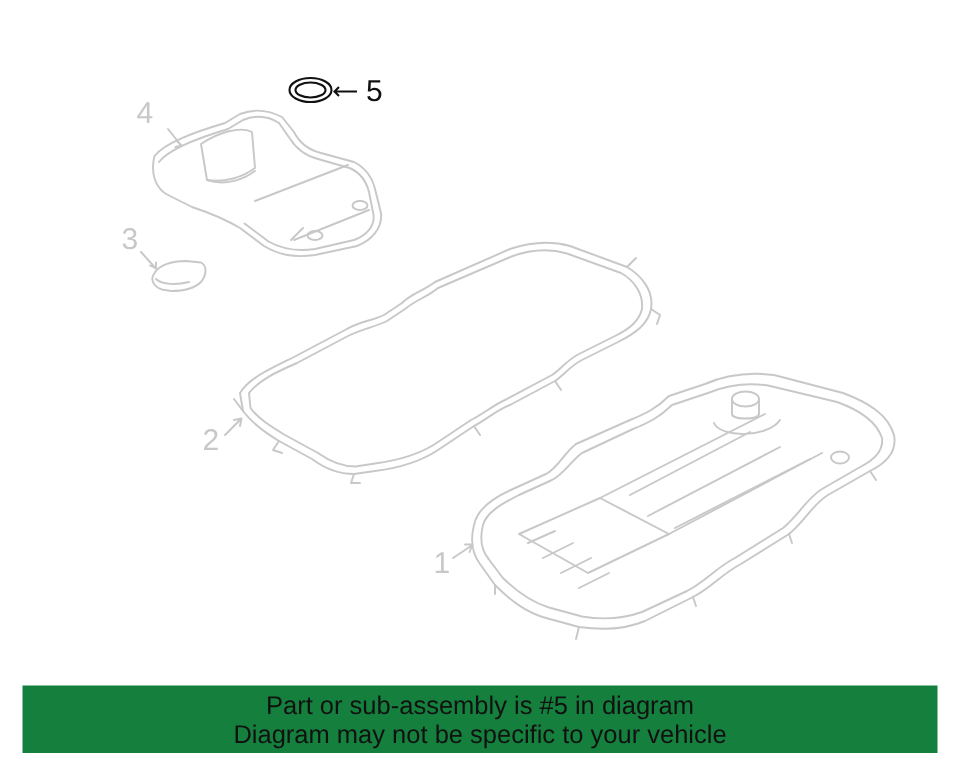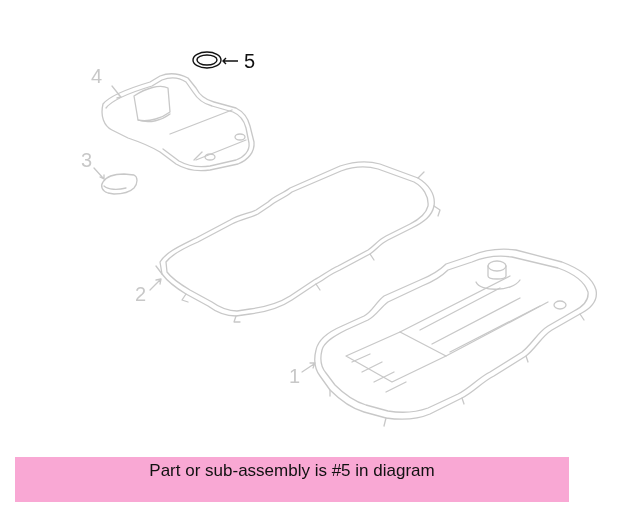--- a/index.html
+++ b/index.html
@@ -1,20 +1,20 @@
 <!DOCTYPE html>
 <html><head>
 <meta charset="utf-8">
 <style>
   html, body { margin: 0; padding: 0; background: #ffffff; }
   body { width: 640px; height: 512px; position: relative; overflow: hidden; font-family: "Liberation Sans", sans-serif; }
   #diagram { position: absolute; left: 0; top: 0; width: 640px; height: 450px; }
   .callout { position: absolute; font-family: "Liberation Sans", sans-serif; font-size: 20px; line-height: 20px; color: #c8c8c8; }
   .callout.active { color: #111111; }
-  #banner { position: absolute; left: 15px; top: 457px; width: 554px; height: 45px; background: #f9a8d4; text-align: center; color: #111; font-size: 17px; line-height: 19px; padding-top: 4px; box-sizing: border-box; }
+  #banner { position: absolute; left: 15px; top: 457px; width: 610px; height: 45px; background: #15803d; text-align: center; color: #111; font-size: 17px; line-height: 19px; padding-top: 4px; box-sizing: border-box; }
   #banner div { white-space: nowrap; }
 </style>
 </head>
 <body>
 
 <svg id="diagram" viewBox="0 0 640 450" xmlns="http://www.w3.org/2000/svg">
   <g fill="none" stroke="#c8c8c8" stroke-width="1.3" stroke-linejoin="round" stroke-linecap="round">
 
     <g>
       <path d="M103,104 C110,95 130,88 150,82 L160,76 C170,72 180,74 188,78 L196,88 C200,96 206,100 214,102 L236,108 C244,112 248,118 250,126 L254,142 C255,152 248,160 238,164 L210,170 C196,172 186,170 176,164 L160,152 C150,146 140,142 128,138 L112,130 C104,126 100,116 103,104 Z"></path>
@@ -67,13 +67,14 @@
 </svg>
 
 <div class="callout active" style="left:244px; top:51px;">5</div>
 <div class="callout" style="left:91px; top:66px;">4</div>
 <div class="callout" style="left:81px; top:150px;">3</div>
 <div class="callout" style="left:135px; top:284px;">2</div>
 <div class="callout" style="left:289px; top:366px;">1</div>
 
 <div id="banner">
   <div>Part or sub-assembly is #5 in diagram</div>
+  <div>Diagram may not be specific to your vehicle</div>
 </div>
 
 </body></html>

